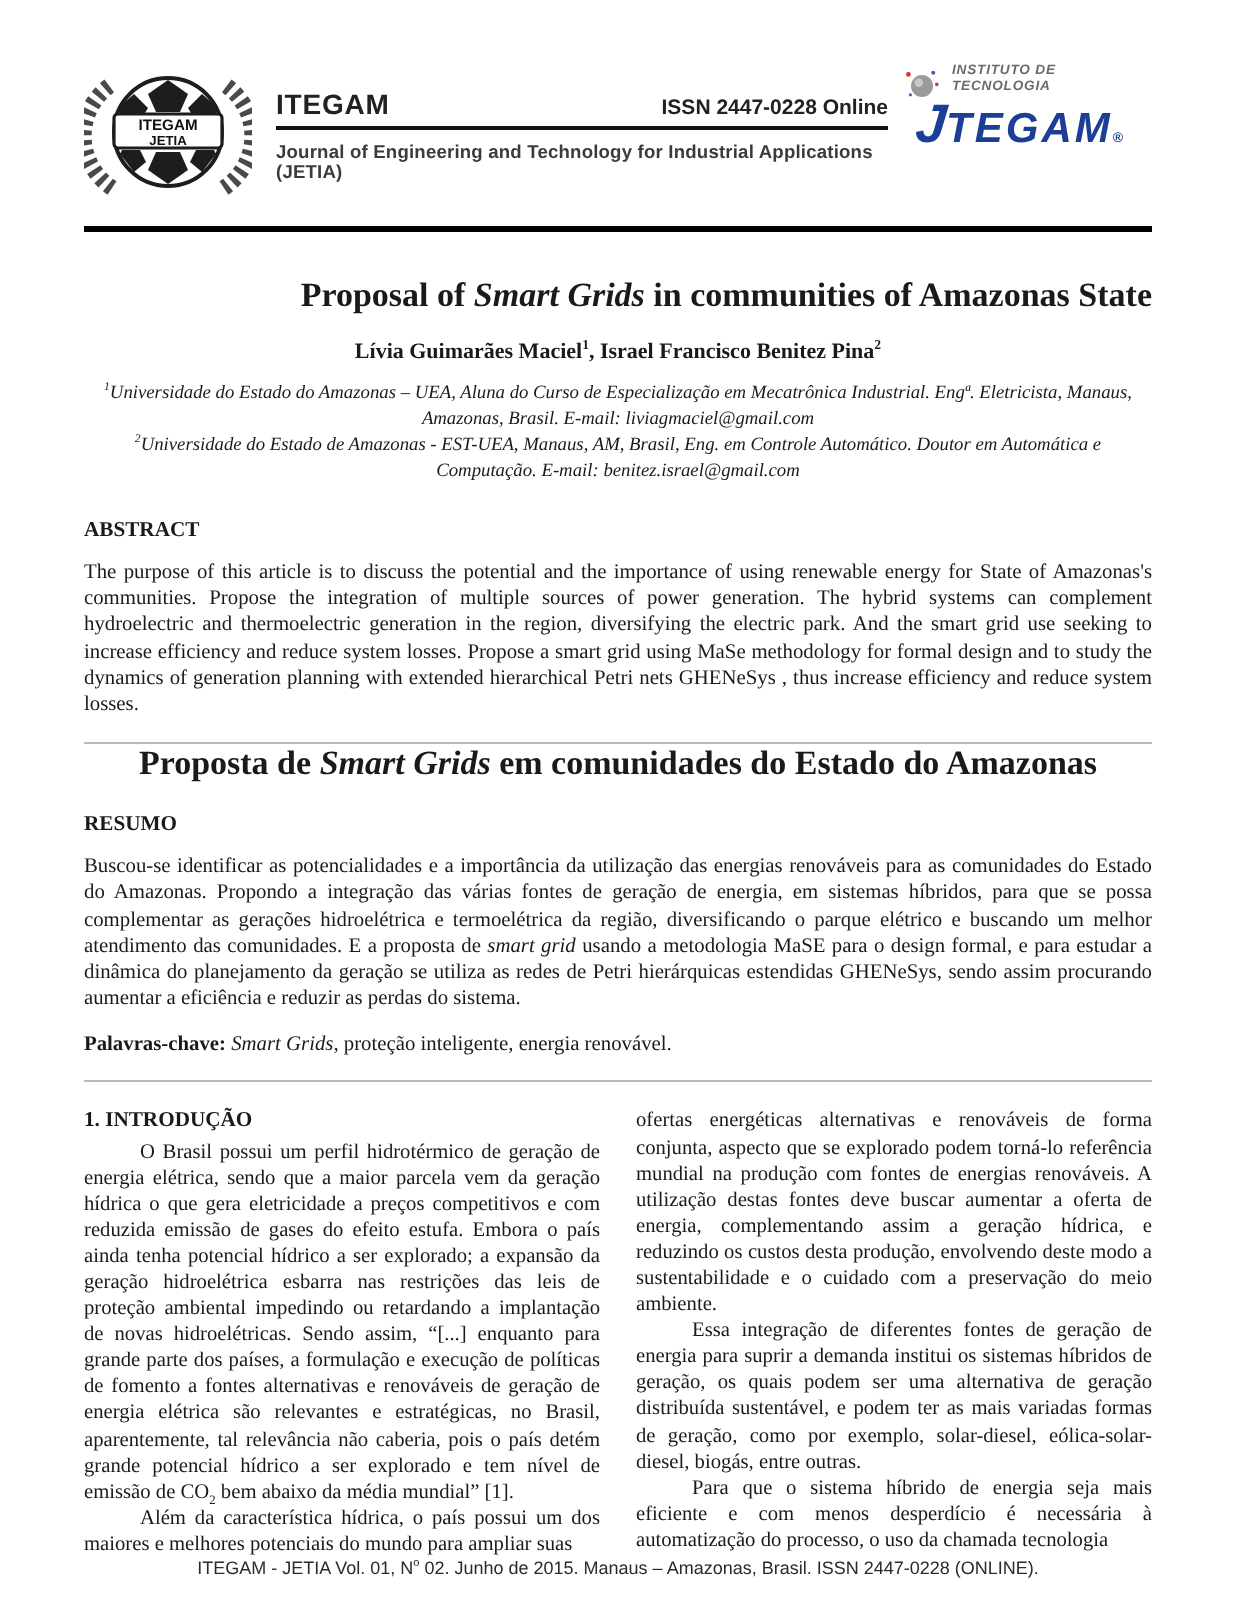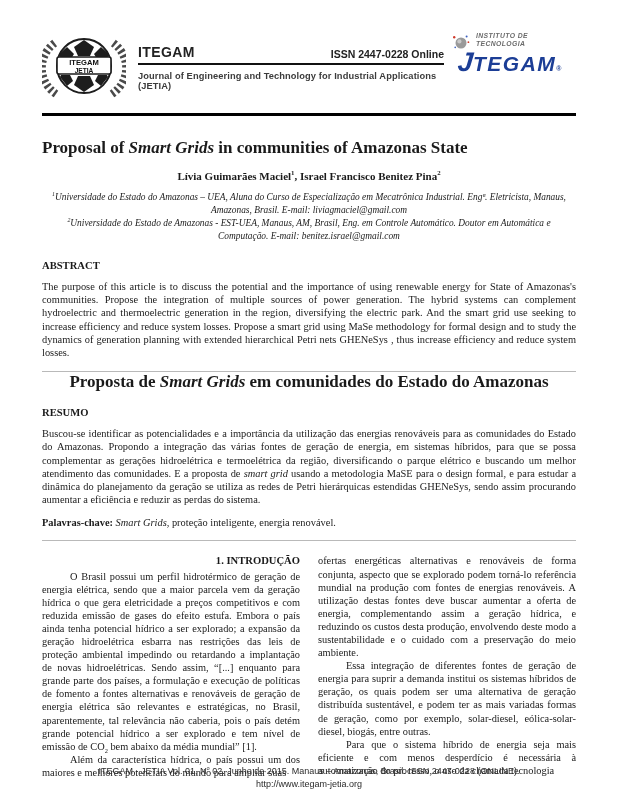--- a/index.html
+++ b/index.html
@@ -23,38 +23,38 @@
     font-family:"Liberation Sans",sans-serif;font-style:italic;font-weight:bold;}
   .sphere{position:absolute;left:2px;top:2px;}
   .inst{margin-left:26px;color:#6b6b6b;font-size:6.8px;line-height:8px;letter-spacing:.4px;}
   .brand-row{margin-left:8px;margin-top:-1px;color:#1c3e96;white-space:nowrap;}
   .brand-j{font-size:27px;display:inline-block;transform:skewX(-6deg);}
   .brand-rest{font-size:21px;letter-spacing:1.5px;margin-top:17px;}
   .brand-reg{font-size:7px;font-style:normal;vertical-align:baseline;}
   .header-divider{border-top:3.5px solid #000;margin-top:5px;}
 
   
-  .title{margin-top:22px;text-align:left;font-weight:bold;font-size:17px;}
+  .title{margin-top:22px;text-align:right;font-weight:bold;font-size:17px;}
   .authors{margin-top:12px;text-align:center;font-weight:bold;font-size:11px;}
   .affils{margin-top:9px;text-align:center;font-style:italic;font-size:9.4px;line-height:13px;}
   .affils p{margin:0;}
 
   .sec-head{margin-top:15px;font-weight:bold;font-size:10.6px;}
   .body-par{margin:9px 0 0 0;font-size:10.4px;line-height:13.2px;text-align:justify;}
   .kw-line{margin-top:11px;font-size:10.4px;}
   .thin-rule{border:none;border-top:1px solid #b9b9b9;margin:12px 0 0 0;}
 
   .pt-title{margin-top:0;text-align:center;font-weight:bold;font-size:17px;}
 
   
   .columns{margin-top:13px;display:flex;gap:18px;}
   .col{flex:1;min-width:0;font-size:10.35px;line-height:13.1px;text-align:justify;}
   .col p{margin:0;}
   .col .ind{text-indent:28px;}
-  .intro-head{font-weight:bold;font-size:10.6px;text-align:right;margin-bottom:2px;}
+  .intro-head{font-weight:bold;font-size:10.6px;text-align:left;margin-bottom:2px;}
 
   
   .footer{position:absolute;left:0;right:0;bottom:10px;text-align:center;
     font-family:"Liberation Sans",sans-serif;font-size:9px;line-height:12.5px;color:#2b2b2b;}
 
   
   .i{font-style:italic;}
   .b{font-weight:bold;}
   .sup{vertical-align:super;font-size:.62em;line-height:0;}
   .sub{vertical-align:sub;font-size:.62em;line-height:0;}
@@ -141,14 +141,13 @@
     <div class="col">
       <p><span>ofertas energéticas alternativas e renováveis de forma conjunta, aspecto que se explorado podem torná-lo referência mundial na produção com fontes de energias renováveis. A utilização destas fontes deve buscar aumentar a oferta de energia, complementando assim a geração hídrica, e reduzindo os custos desta produção, envolvendo deste modo a sustentabilidade e o cuidado com a preservação do meio ambiente.</span></p>
       <p class="ind"><span>Essa integração de diferentes fontes de geração de energia para suprir a demanda institui os sistemas híbridos de geração, os quais podem ser uma alternativa de geração distribuída sustentável, e podem ter as mais variadas formas de geração, como por exemplo, solar-diesel, eólica-solar-diesel, biogás, entre outras.</span></p>
       <p class="ind"><span>Para que o sistema híbrido de energia seja mais eficiente e com menos desperdício é necessária à automatização do processo, o uso da chamada tecnologia </span></p>
     </div>
   </div>
 </div>
 
 <div class="footer">
   <div><span>ITEGAM - JETIA Vol. 01, N</span><span class="sup">o</span><span> 02. Junho de 2015. Manaus – Amazonas, Brasil. ISSN 2447-0228 (ONLINE).</span></div>
-  <div>http://www.itegam-jetia.org</div>
 </div>
 
 </body></html>

